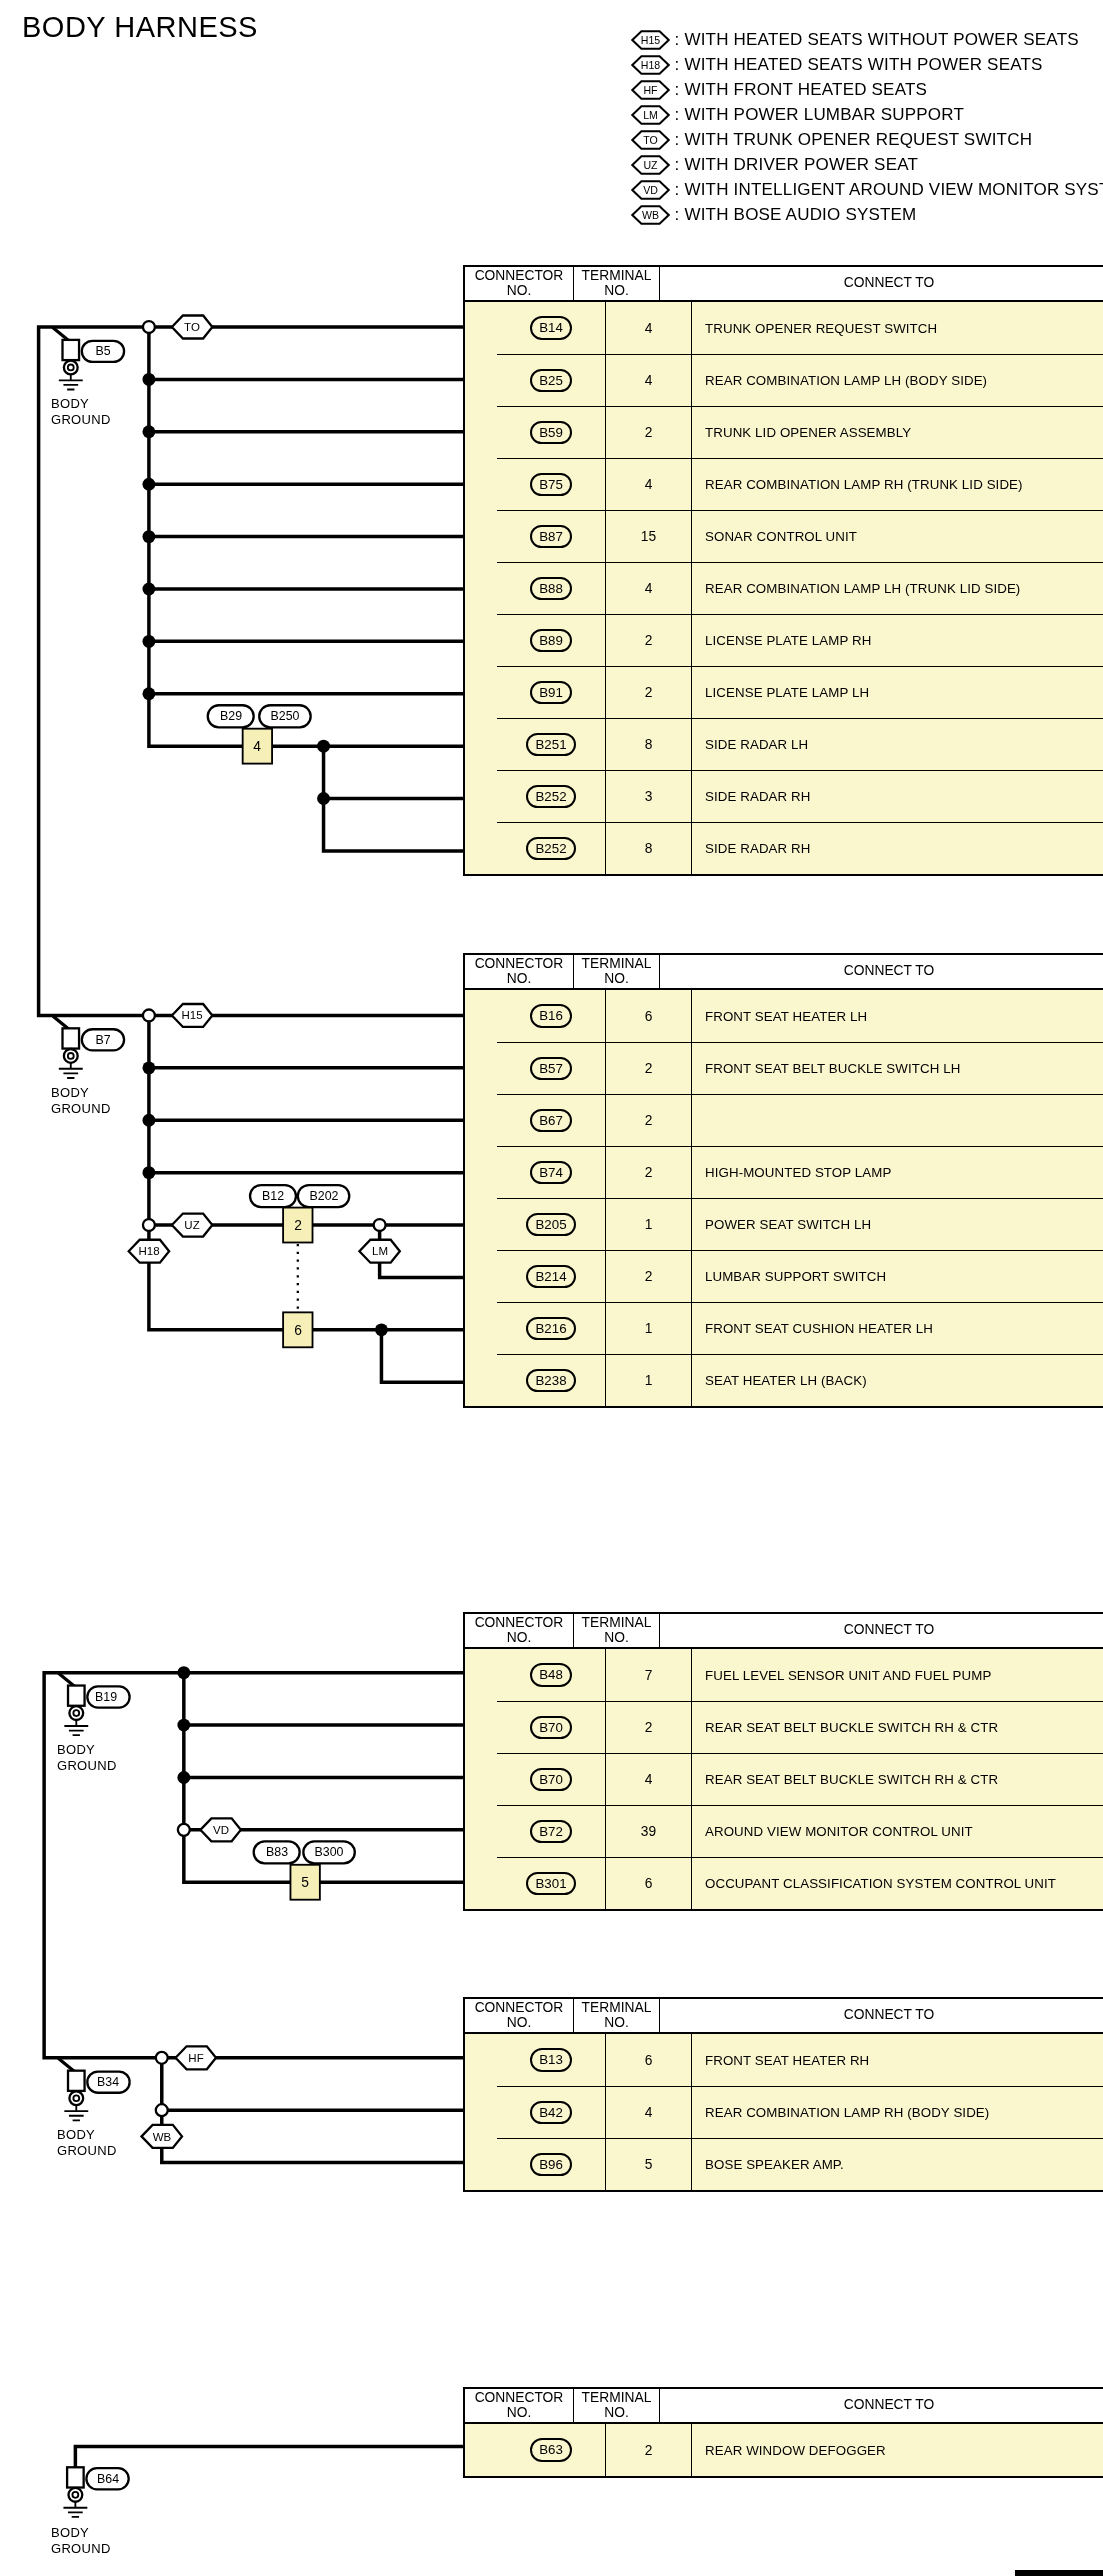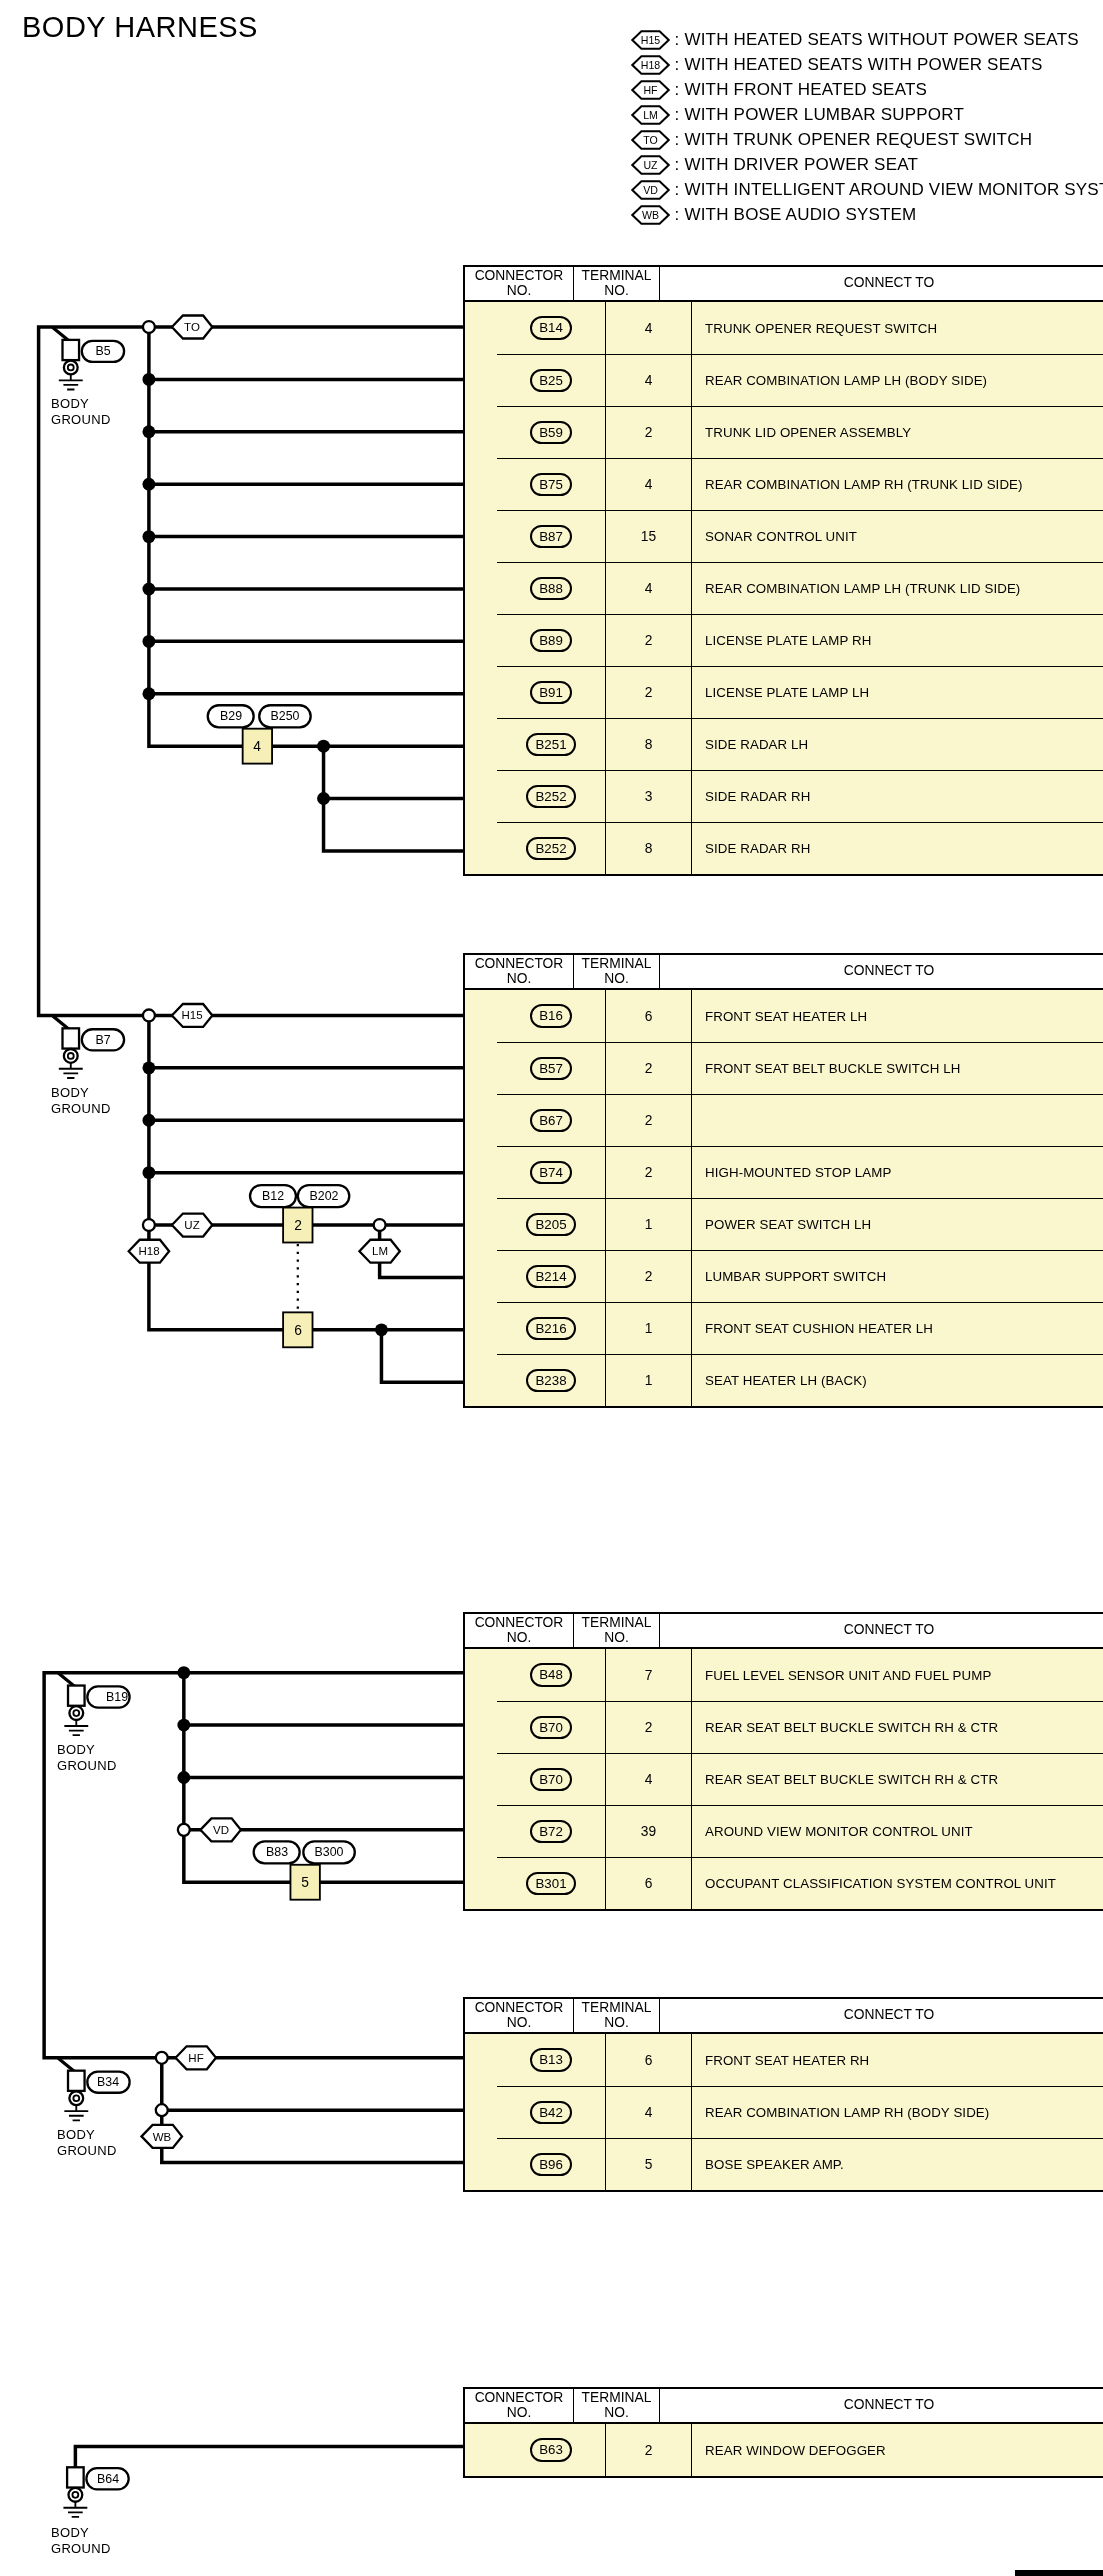--- a/index.html
+++ b/index.html
@@ -253,21 +253,21 @@
   <div class="dlabel hex-t" style="left:192px;top:1015px">H15</div>
   <div class="dlabel hex-t" style="left:192px;top:1225px">UZ</div>
   <div class="dlabel hex-t" style="left:149px;top:1251px">H18</div>
   <div class="dlabel hex-t" style="left:380px;top:1251px">LM</div>
   <div class="dlabel hex-t" style="left:221px;top:1830px">VD</div>
   <div class="dlabel hex-t" style="left:196px;top:2058px">HF</div>
   <div class="dlabel hex-t" style="left:162px;top:2137px">WB</div>
 
   <div class="dlabel ov-t" style="left:103px;top:351px">B5</div>
   <div class="dlabel ov-t" style="left:103px;top:1040px">B7</div>
-  <div class="dlabel ov-t" style="left:117px;top:1697px">B19</div>
+  <div class="dlabel ov-t" style="left:106px;top:1697px">B19</div>
   <div class="dlabel ov-t" style="left:108px;top:2082px">B34</div>
   <div class="dlabel ov-t" style="left:108px;top:2479px">B64</div>
 
   <div class="dlabel ov-t" style="left:231px;top:716px">B29</div>
   <div class="dlabel ov-t" style="left:285px;top:716px">B250</div>
   <div class="dlabel ov-t" style="left:273px;top:1196px">B12</div>
   <div class="dlabel ov-t" style="left:324px;top:1196px">B202</div>
   <div class="dlabel ov-t" style="left:277px;top:1852px">B83</div>
   <div class="dlabel ov-t" style="left:329px;top:1852px">B300</div>
 

